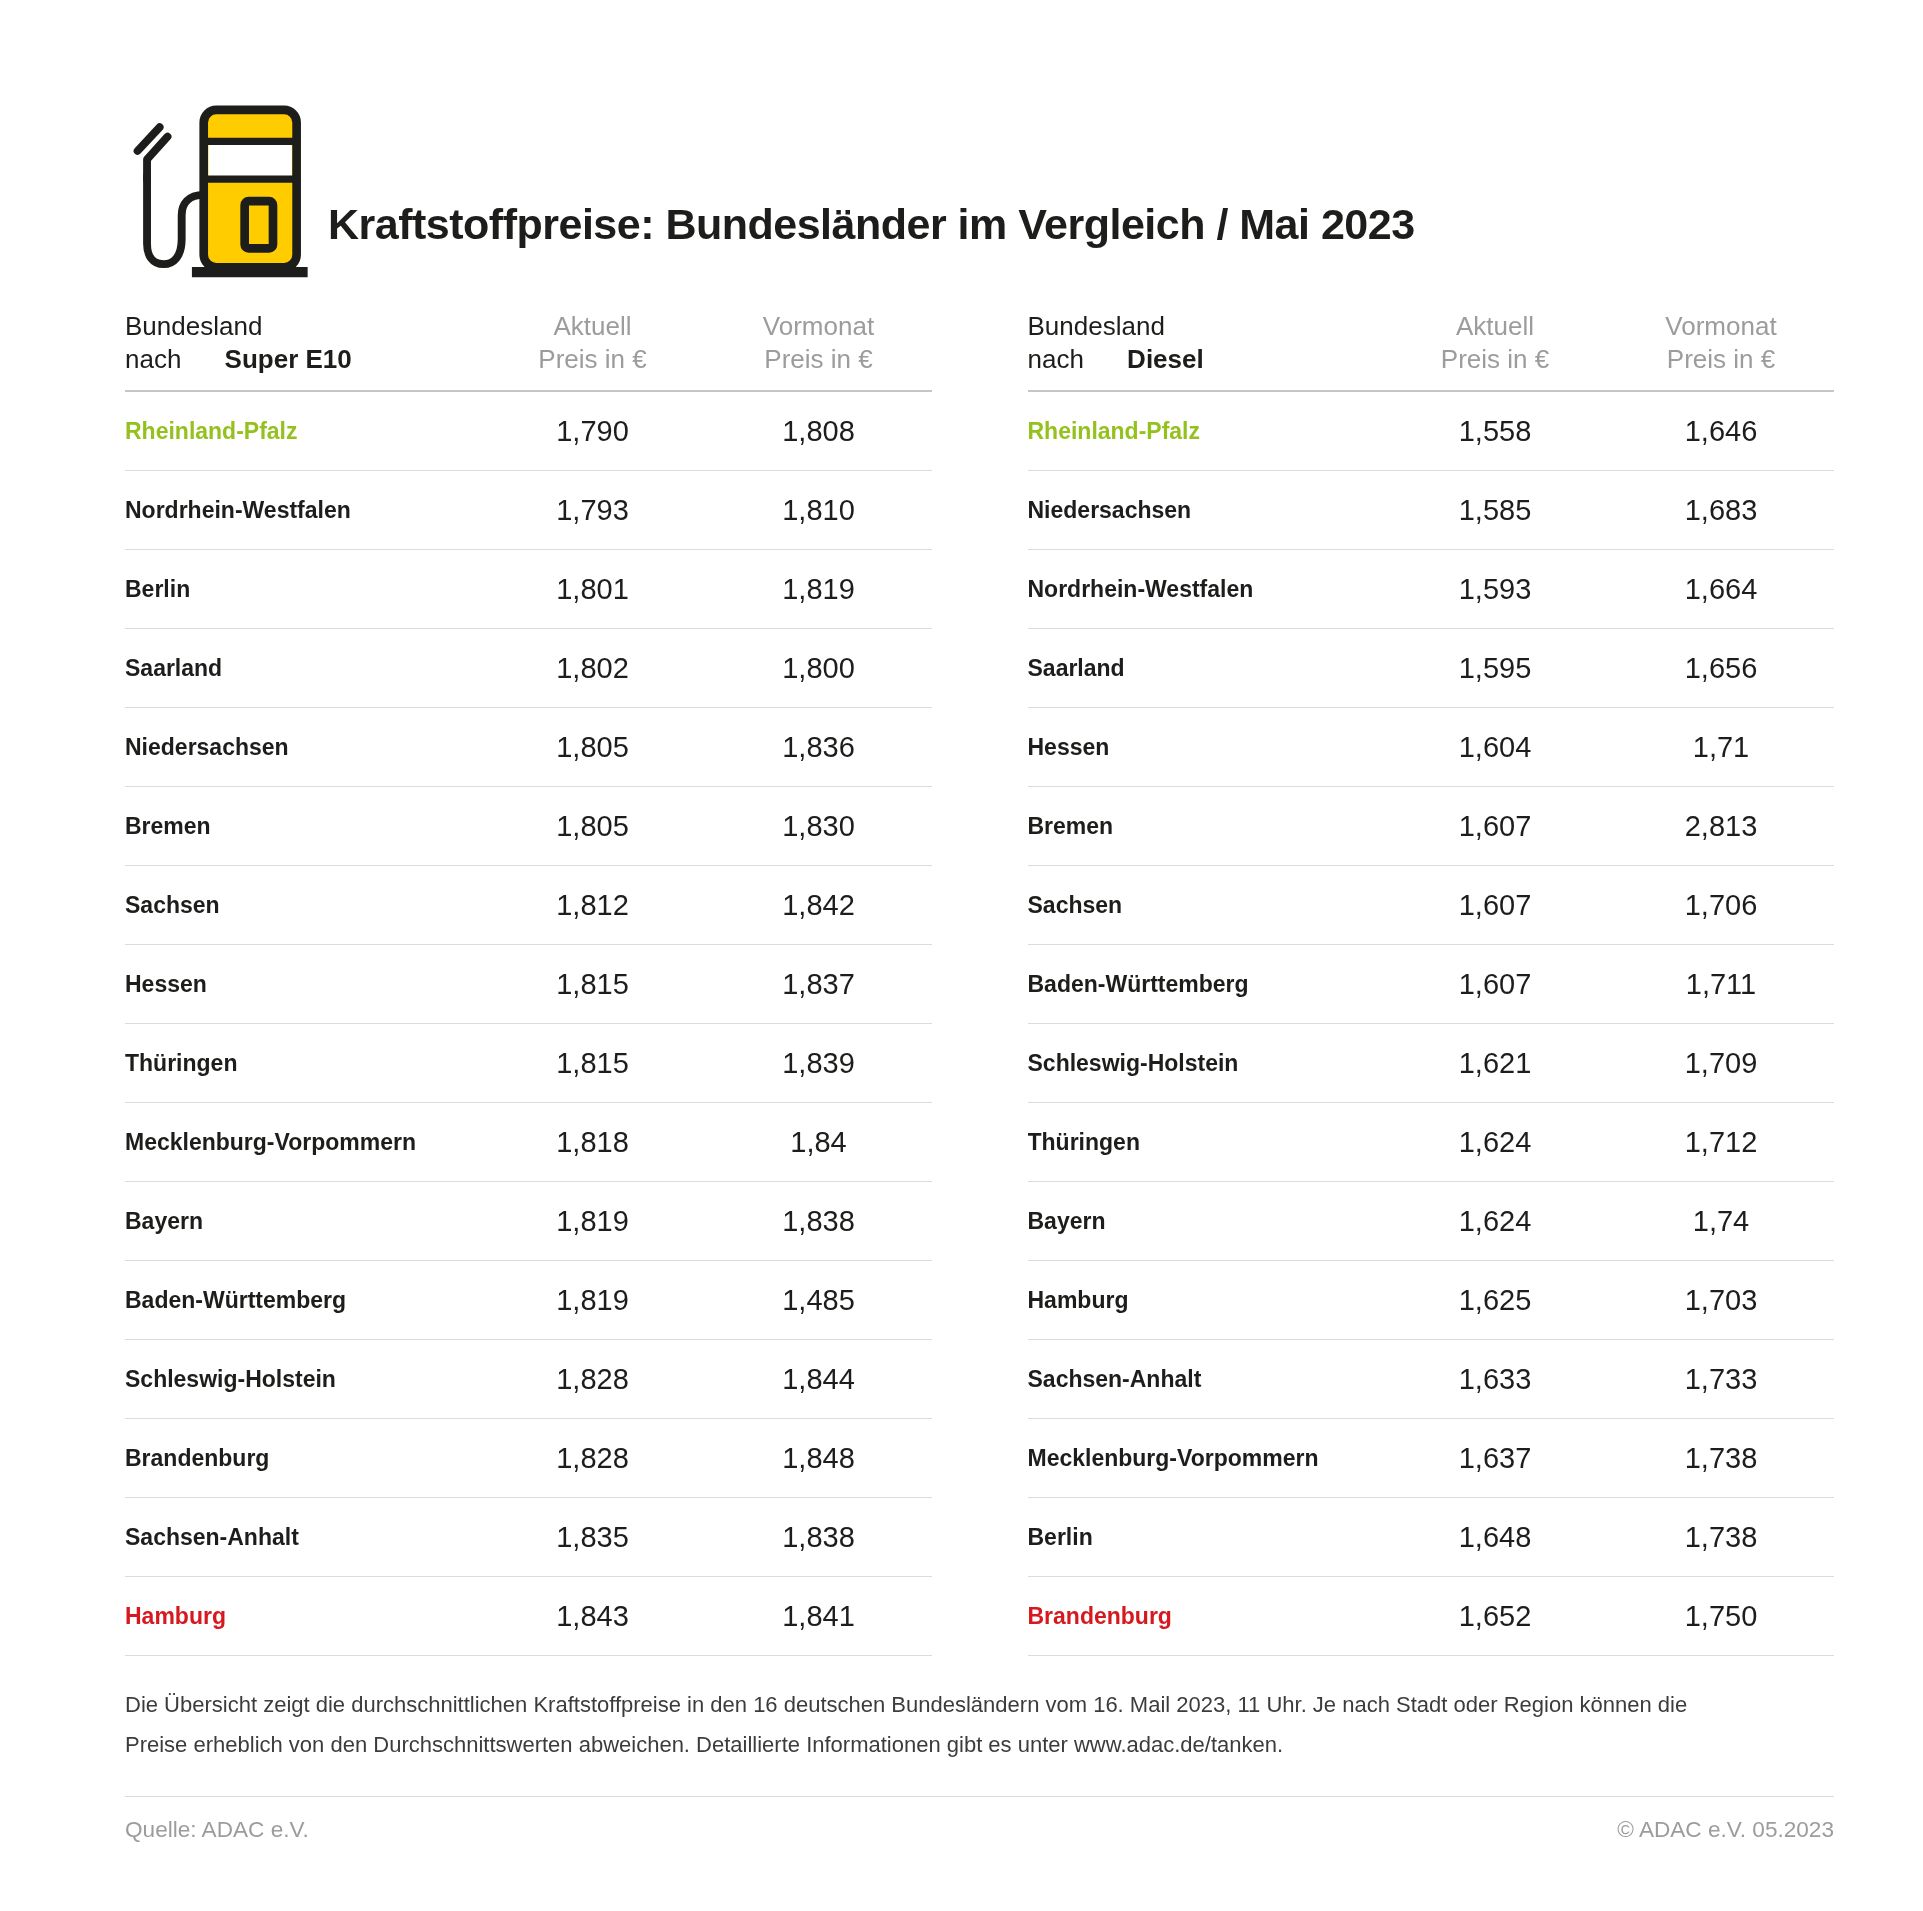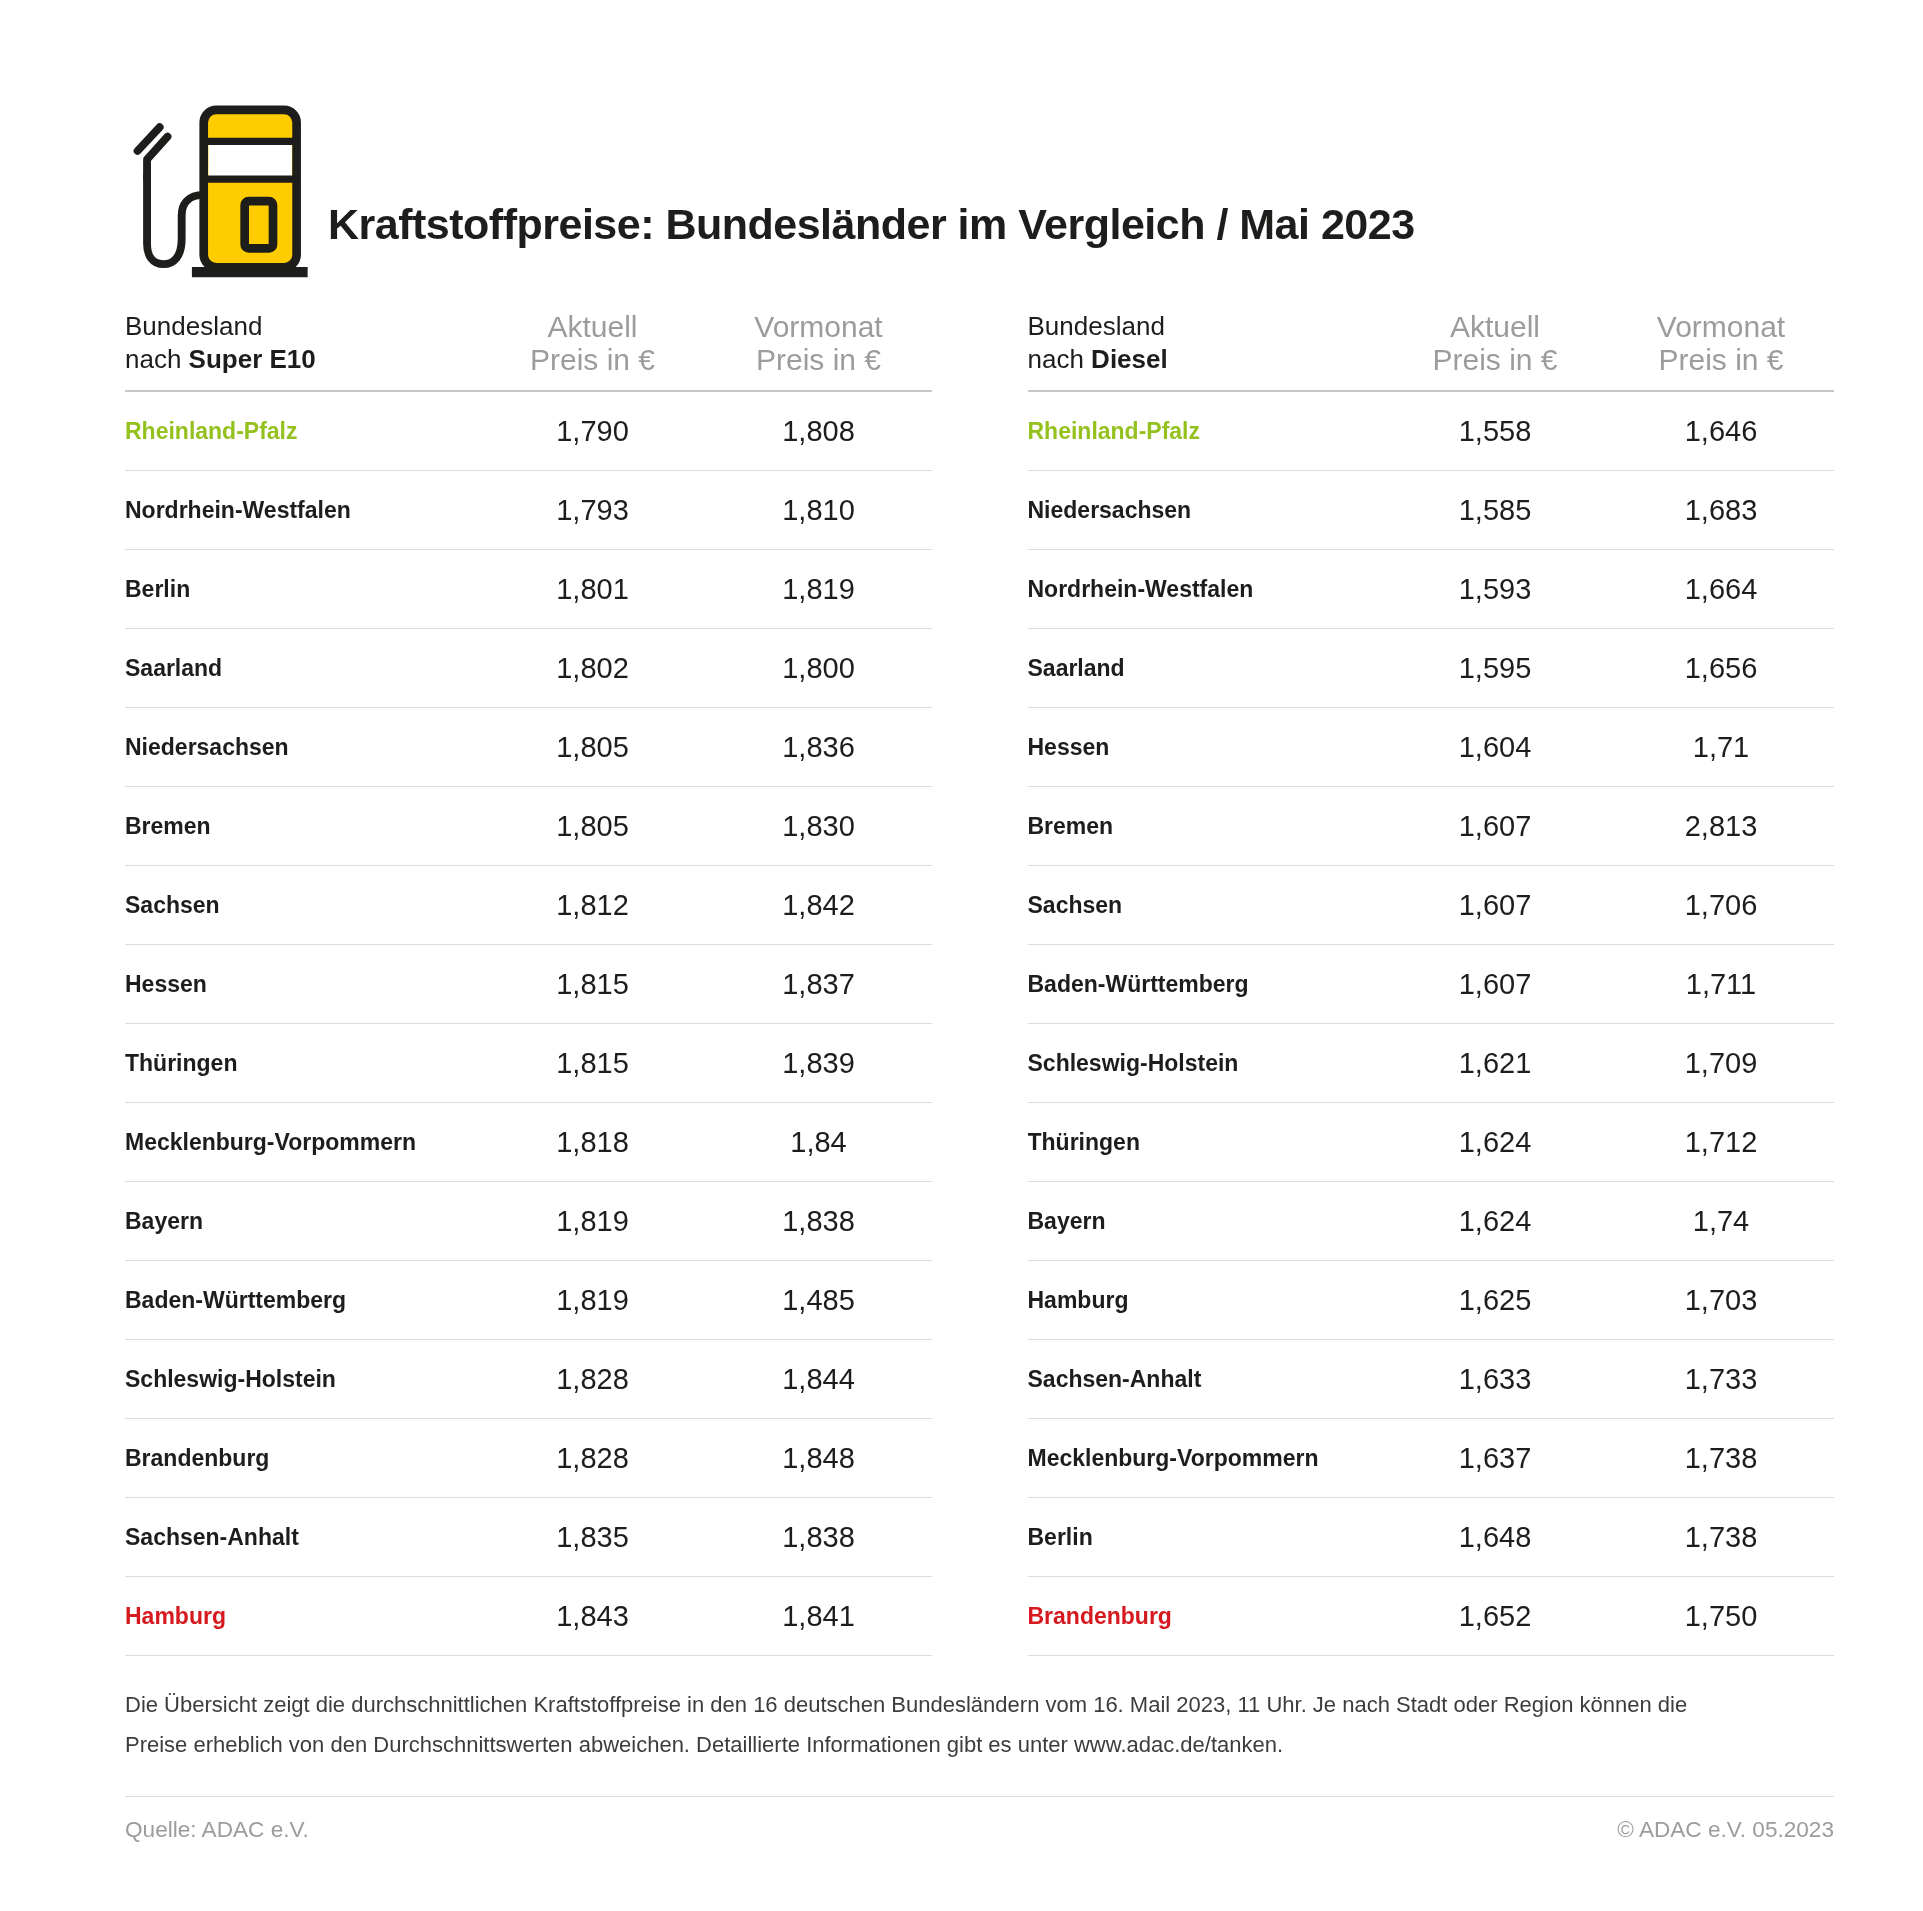--- a/index.html
+++ b/index.html
@@ -25,22 +25,22 @@
     font-size:43px;font-weight:bold;line-height:1.1;
     margin:0 16px 38px 18px;letter-spacing:-0.5px;
   }
   .tables{display:flex;gap:96px;margin-top:23.5px;}
   .ftable{flex:1 1 0;min-width:0;}
   .thead{
     display:grid;grid-template-columns:1fr 226px 226px;
     padding-bottom:14.5px;border-bottom:2.7px solid var(--divider-strong);
   }
   .thead .name-head{font-size:26px;line-height:33px;color:var(--text-dark);}
-  .thead .name-head b{font-weight:bold;}
-  .thead .col-head{font-size:30px;line-height:33px;color:var(--text-gray);text-align:center;}
+  .thead .name-head b{font-weight:bold;margin-left:36px;}
+  .thead .col-head{font-size:26px;line-height:33px;color:var(--text-gray);text-align:center;}
   .trow{
     display:grid;grid-template-columns:1fr 226px 226px;align-items:center;
     height:79px;box-sizing:border-box;border-bottom:1.8px solid var(--divider);
   }
   .trow .name{font-size:23px;font-weight:bold;white-space:nowrap;overflow:hidden;}
   .trow .val{font-size:29px;text-align:center;}
   .trow.hl-green .name{color:var(--highlight-green);}
   .trow.hl-red .name{color:var(--highlight-red);}
   .footnote{margin-top:29px;font-size:22px;line-height:40px;color:var(--text-note);}
   .source-bar{

